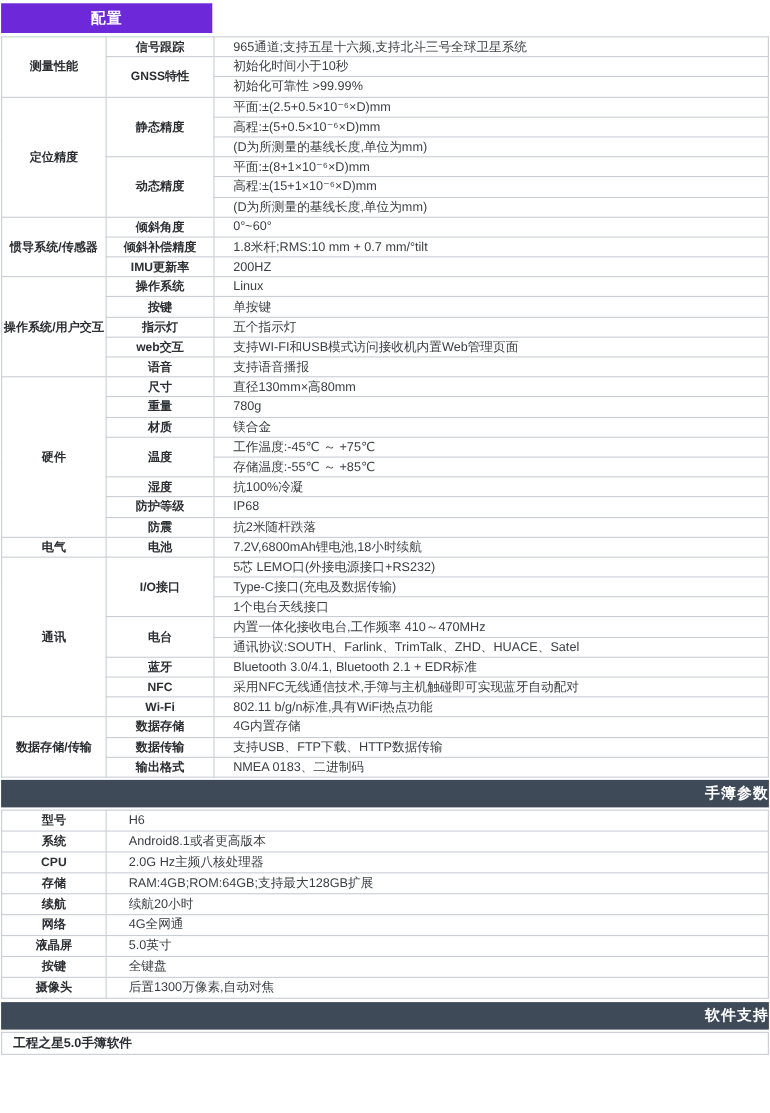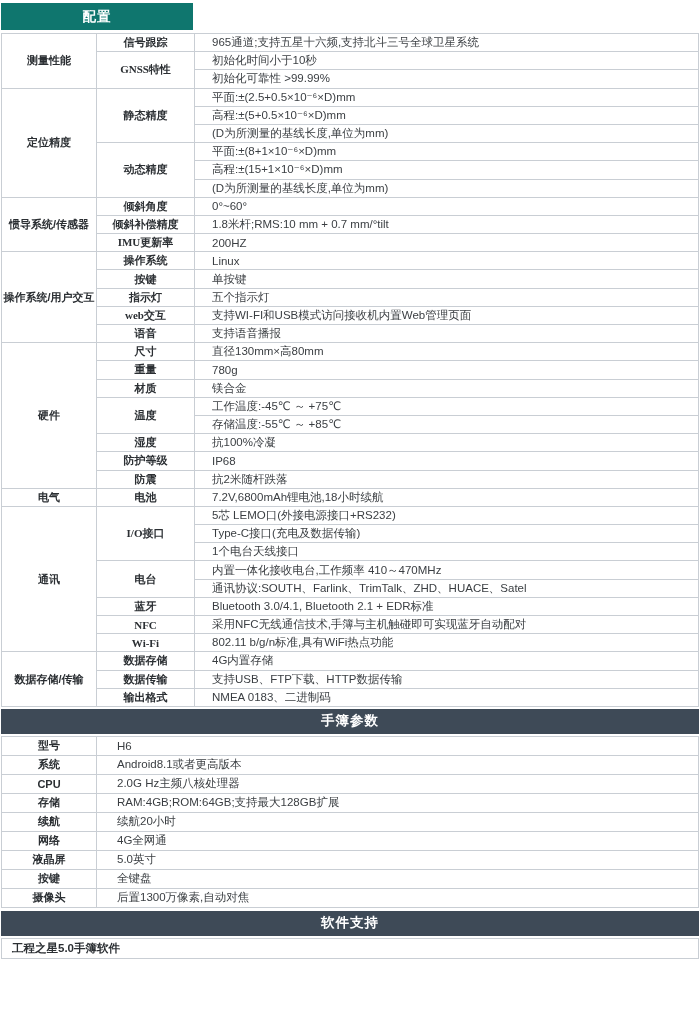--- a/index.html
+++ b/index.html
@@ -7,46 +7,46 @@
   body {
     width: 700px;
     font-family: "Liberation Sans", "DejaVu Sans", sans-serif;
     color: #333;
   }
   .page { width: 700px; padding: 3px 1px 0 1px; }
 
   
   .hdr-row { display: flex; gap: 4px; margin-bottom: 3px; }
   .hdr-cell {
-    background: #0f766e; color: #fff; font-weight: bold;
+    background: #6d28d9; color: #fff; font-weight: bold;
     font-size: 13.5px; height: 27px;
     display: flex; align-items: center; justify-content: center;
     letter-spacing: 1px;
   }
   .hdr-cfg { width: 192px; }
   .hdr-det { flex: 1; }
   .sec-hdr {
     background: #3E4A57; color: #fff; font-weight: bold;
     font-size: 13.5px; height: 25px; margin: 2px 0;
-    display: flex; align-items: center; justify-content: center;
+    display: flex; align-items: center; justify-content: flex-end;
     letter-spacing: 1px;
   }
 
   table { width: 100%; border-collapse: collapse; table-layout: fixed; }
   td { border: 1px solid #c9ced4; overflow: hidden; }
 
   
   .spec td { font-size: 11.5px; }
   .spec .cat {
     text-align: center; font-weight: bold; font-size: 11px;
     color: #2b2f33; white-space: nowrap;
   }
   .spec .sub {
     text-align: center; font-weight: bold; font-size: 11px;
-    color: #2b2f33; white-space: nowrap; font-family: Liberation Serif, serif;
+    color: #2b2f33; white-space: nowrap;
   }
   .spec .val {
     height: 18.2px; padding: 0 4px 0 17px; white-space: nowrap;
     color: #3a3e42;
   }
 
   
   .hh td { font-size: 11.5px; }
   .hh .lbl {
     text-align: center; font-weight: bold; font-size: 11px;

